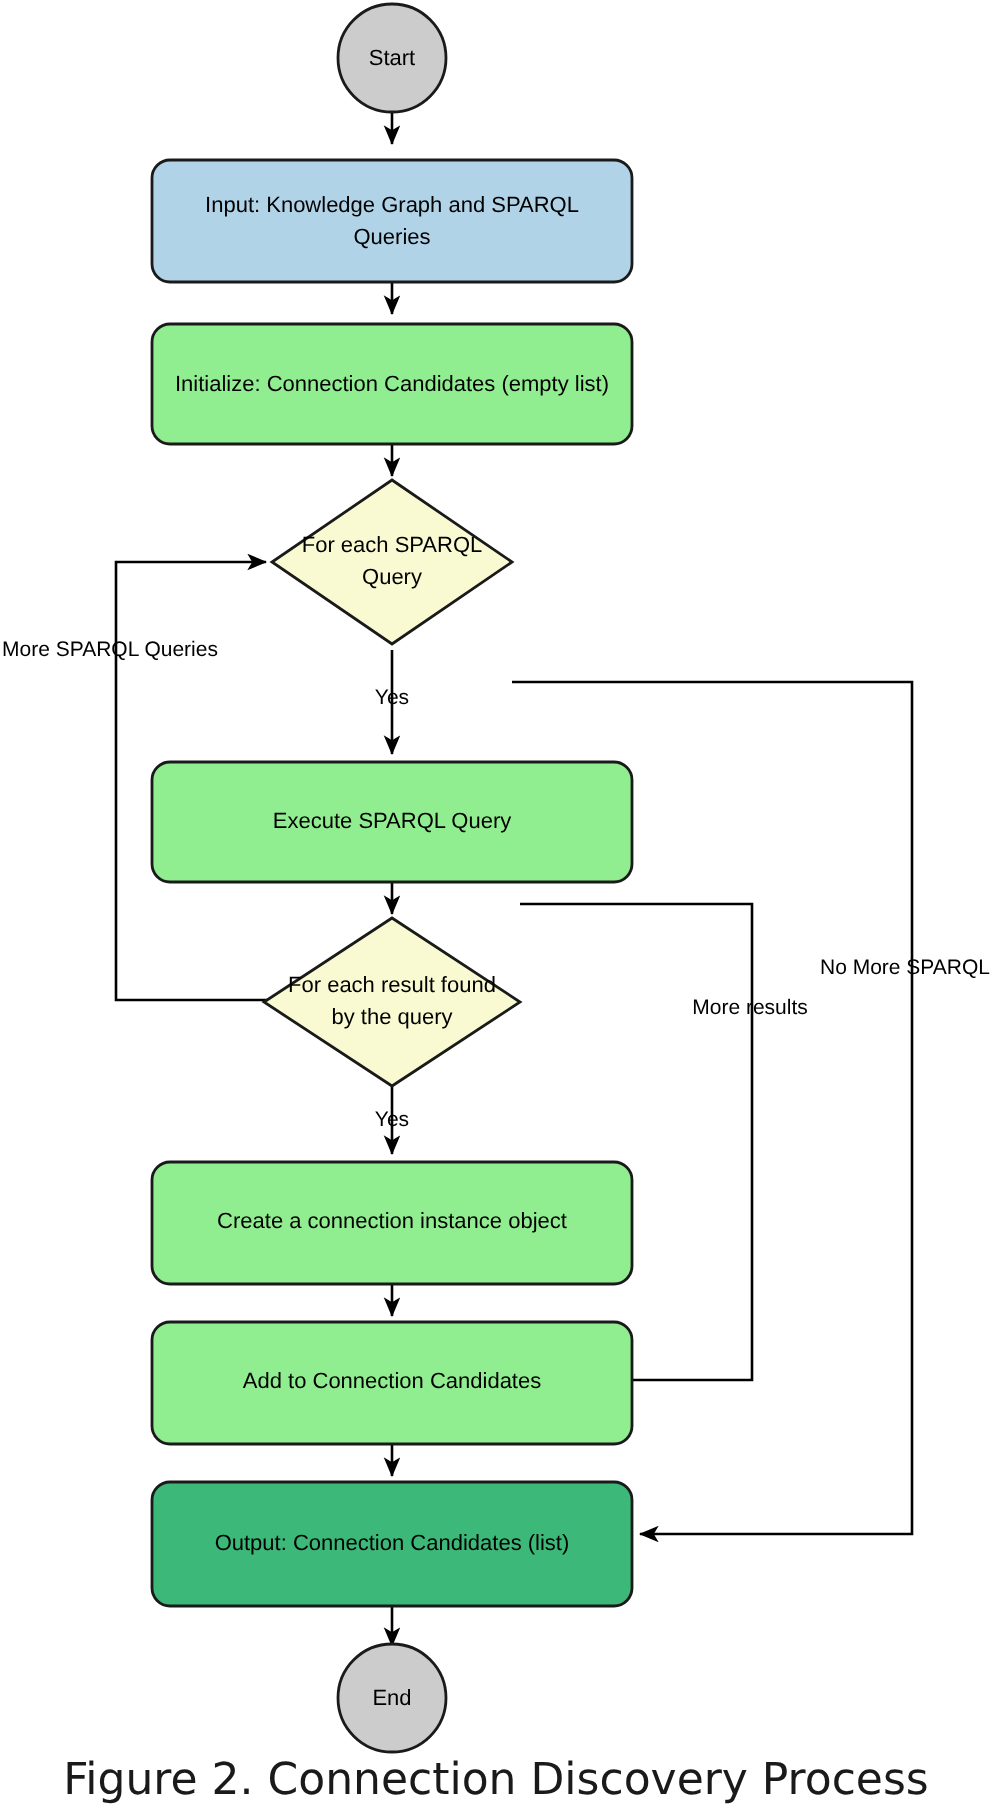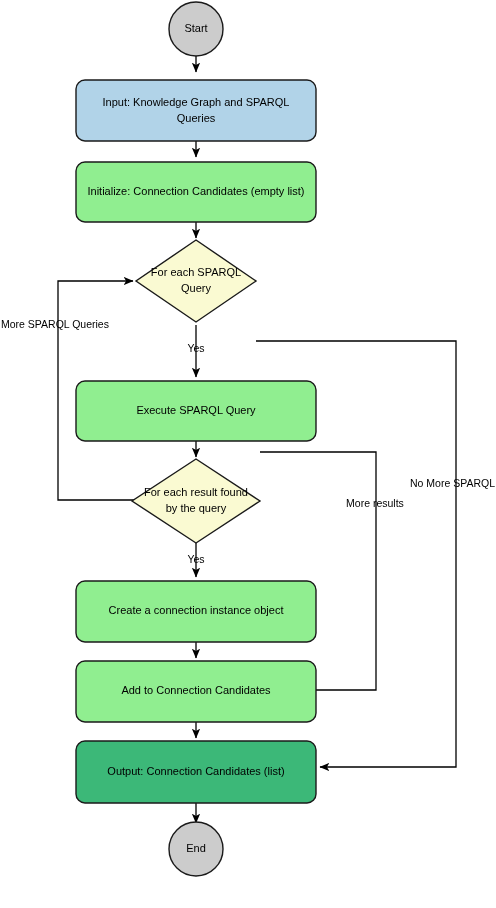--- a/index.html
+++ b/index.html
@@ -143,14 +143,15 @@
     <g>
       <text class="edge-label left-clip" x="1" y="325">More SPARQL Queries</text>
       <text class="edge-label" x="196" y="349">Yes</text>
       <text class="edge-label" x="196" y="560">Yes</text>
       <text class="edge-label" x="375" y="504">More results</text>
       <text class="edge-label right-clip" x="410" y="484">No More SPARQL</text>
     </g>
 
   </svg>
 
+  <div class="caption">Figure 2. Connection Discovery Process</div>
 
 </div>
 
 </body></html>

